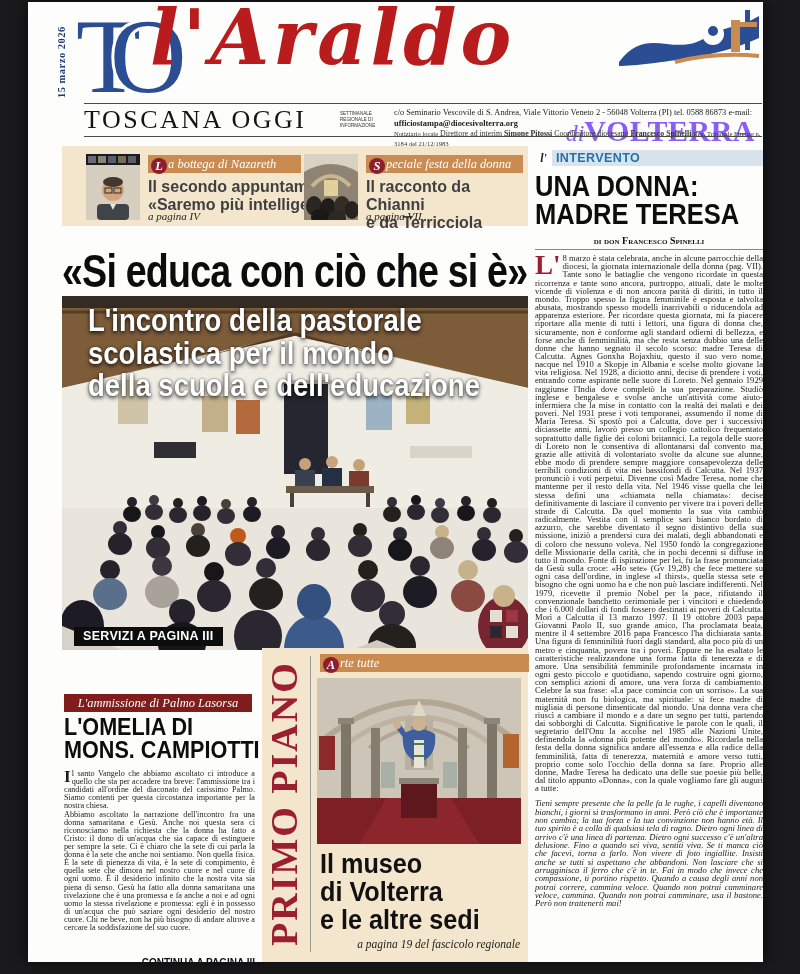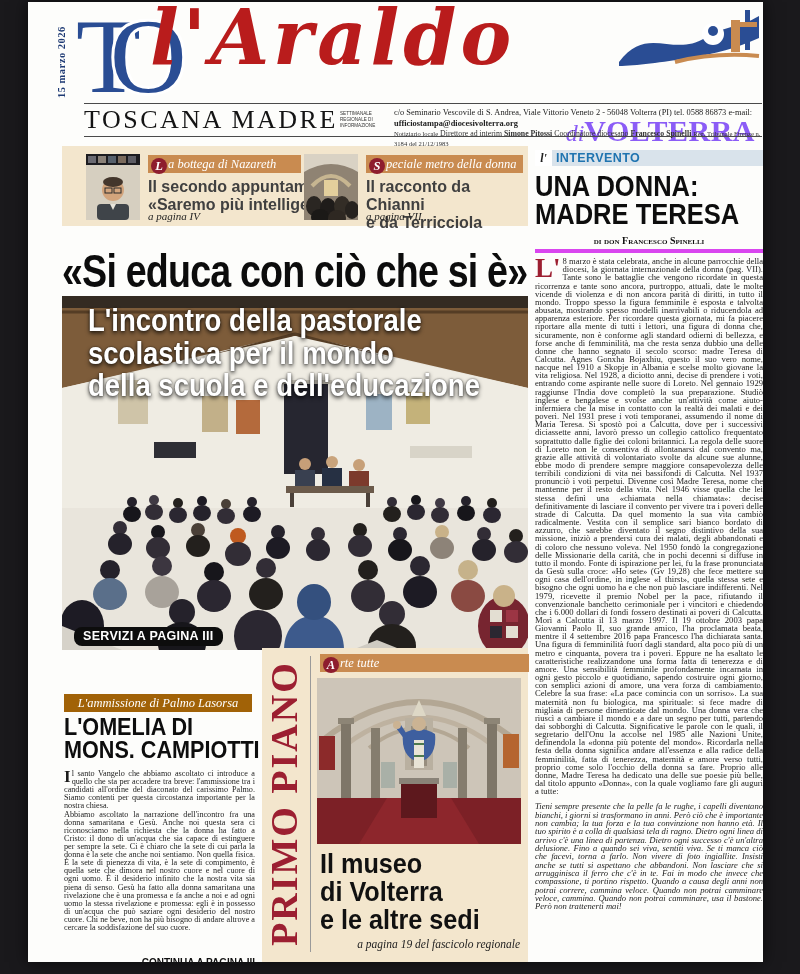--- a/index.html
+++ b/index.html
@@ -37,24 +37,24 @@
              text-align:center;line-height:16px;margin-right:1px;vertical-align:-2px;font-weight:bold;}
   .tz-title{position:absolute;font-weight:bold;font-size:16px;line-height:1.12;color:#404040;}
   .pref{position:absolute;font:italic 11px "Liberation Serif",serif;color:#222;text-align:left;}
 
   
   .headline{left:34px;top:241px;font-weight:800;font-size:47px;color:#0c0c0c;letter-spacing:-1px;}
   .mainphoto{left:34px;top:294px;width:466px;height:354px;}
   .overlay{left:60px;top:302px;width:560px;font-weight:800;font-size:32px;line-height:1.02;color:#fff;
            text-shadow:0 2px 5px rgba(0,0,0,.8),0 0 2px rgba(0,0,0,.6);}
   .banner{left:46px;top:625px;background:#0d0d0d;color:#fff;font-weight:800;font-size:12.5px;
-          padding:2px 9px 3px;letter-spacing:.3px;border-radius:8px;}
-
-  
-  .bluebar{left:36px;top:692px;width:188px;height:18px;background:#a16207;color:#fff;text-align:center;
+          padding:2px 9px 3px;letter-spacing:.3px;}
+
+  
+  .bluebar{left:36px;top:692px;width:188px;height:18px;background:#7f1d1d;color:#fff;text-align:center;
            font:italic 12.5px "Liberation Serif",serif;line-height:18px;}
   .om-title{left:36px;top:713px;font-weight:800;font-size:24px;line-height:.97;color:#0d0d0d;}
   .om-body{left:36px;top:768px;width:191px;font:8.2px "Liberation Serif",serif;line-height:.99;
            text-align:justify;color:#1c1c1c;}
   .om-body .dc{float:left;font:bold 17px "Liberation Serif",serif;line-height:14px;padding-right:1px;}
   .om-body p{margin:0;}
   .continua{left:36px;top:941px;width:191px;text-align:right;font-weight:800;font-size:10px;color:#111;margin-top:14px;}
 
   
   .pp{left:234px;top:646px;width:266px;height:314px;background:#f3e6cd;}
@@ -66,21 +66,21 @@
           font:italic 11.5px "Liberation Serif",serif;color:#222;}
 
   
   .col-r{left:507px;top:148px;width:228px;}
   .kicker{height:16px;background:#d9e3eb;display:flex;align-items:center;margin-bottom:7px;}
   .kicker .lq{background:#fff;width:17px;height:16px;text-align:center;
               font:italic bold 12px "Liberation Serif",serif;color:#222;line-height:16px;}
   .kicker .kw{color:#1f74b0;font-weight:800;font-size:12.5px;letter-spacing:.4px;margin-left:4px;}
   .iv-title{font-weight:800;font-size:29px;line-height:.95;color:#0d0d0d;}
   .byline{margin-top:7px;text-align:center;font:10px "Liberation Serif",serif;font-variant:small-caps;
-          font-weight:bold;color:#111;border-bottom:4px solid #d946ef;padding-bottom:3px;}
+          font-weight:bold;color:#111;border-bottom:1px solid #d946ef;padding-bottom:3px;}
   .iv-body{margin-top:4px;font:8.6px "Liberation Serif",serif;line-height:.95;text-align:justify;color:#1c1c1c;}
   .iv-body .dc{float:left;font:bold 27px "Liberation Serif",serif;color:#9c1f31;line-height:22px;padding-right:2px;}
   .poem{margin-top:7px;font:italic 8.6px "Liberation Serif",serif;line-height:.97;text-align:justify;color:#1c1c1c;}
 </style>
 </head>
 <body>
 
 <div class="paper">
 
   <div class="abs date-vert">15 marzo 2026</div>
@@ -101,21 +101,21 @@
     <path d="M0,58 C28,20 54,54 86,34 C104,22 120,24 140,12 L140,34 C118,44 96,50 70,54 C44,58 16,62 0,62 Z" fill="#2a4d94"></path>
     <circle cx="94" cy="30" r="11" fill="#ffffff"></circle>
     <circle cx="94" cy="27" r="5" fill="#2a4d94"></circle>
     <rect x="112" y="16" width="9" height="32" fill="#c98b50"></rect>
     <rect x="126" y="6" width="5" height="40" fill="#2a4d94"></rect>
     <rect x="118" y="18" width="20" height="5" fill="#c98b50"></rect>
     <path d="M56,58 Q96,48 140,52" stroke="#c98b50" stroke-width="4" fill="none"></path>
   </svg>
 
   <div class="abs rule" style="top:101px"></div>
-  <div class="abs toscana">TOSCANA MADRE</div>
+  <div class="abs toscana">TOSCANA OGGI</div>
   <div class="abs tagline">Settimanale regionale di informazione</div>
   <div class="abs addr">
     <div class="l1"><span>c/o Seminario Vescovile di S. Andrea, Viale Vittorio Veneto 2 - 56048 Volterra (PI) tel. 0588 86873 e-mail: </span><b>ufficiostampa@diocesivolterra.org</b></div>
     <div class="l2">
       <span class="tiny">Notiziario locale</span>
       <span>Direttore ad interim</span>
       <span class="nm">Simone Pitossi</span>
       <span>Coordinatore diocesano</span>
       <span class="nm">Francesco Spinelli</span>
       <span class="tiny">Reg. Tribunale Firenze n. 3184 del 21/12/1983</span>
@@ -155,21 +155,21 @@
       <path d="M8,32 Q27,12 46,32" stroke="#c7b691" stroke-width="4" fill="none"></path>
       <rect x="20" y="26" width="14" height="16" fill="#e3cf9c"></rect>
       <ellipse cx="10" cy="52" rx="8" ry="10" fill="#2a2622"></ellipse>
         <ellipse cx="24" cy="54" rx="8" ry="10" fill="#1f1c1a"></ellipse>
       <ellipse cx="38" cy="52" rx="8" ry="10" fill="#332d26"></ellipse>
         <ellipse cx="48" cy="56" rx="7" ry="9" fill="#26221e"></ellipse>
       <ellipse cx="16" cy="63" rx="9" ry="8" fill="#1b1917"></ellipse>
         <ellipse cx="33" cy="64" rx="9" ry="8" fill="#2e2822"></ellipse>
     </svg>
     <div class="obar" style="left:304px;top:9px;width:154px">
-      <span class="cap">S</span><span>peciale metro della donna</span>
+      <span class="cap">S</span><span>peciale festa della donna</span>
     </div>
     <div class="tz-title" style="left:304px;top:32px">
       <div>Il racconto da Chianni</div>
       <div>e da Terricciola</div>
     </div>
     <div class="pref" style="left:304px;top:64px;width:154px">a pagina VII</div>
   </div>
 
   <div class="abs headline">
     <span class="cond" style="transform:scaleX(.8)">«Si educa con ciò che si è»</span>

